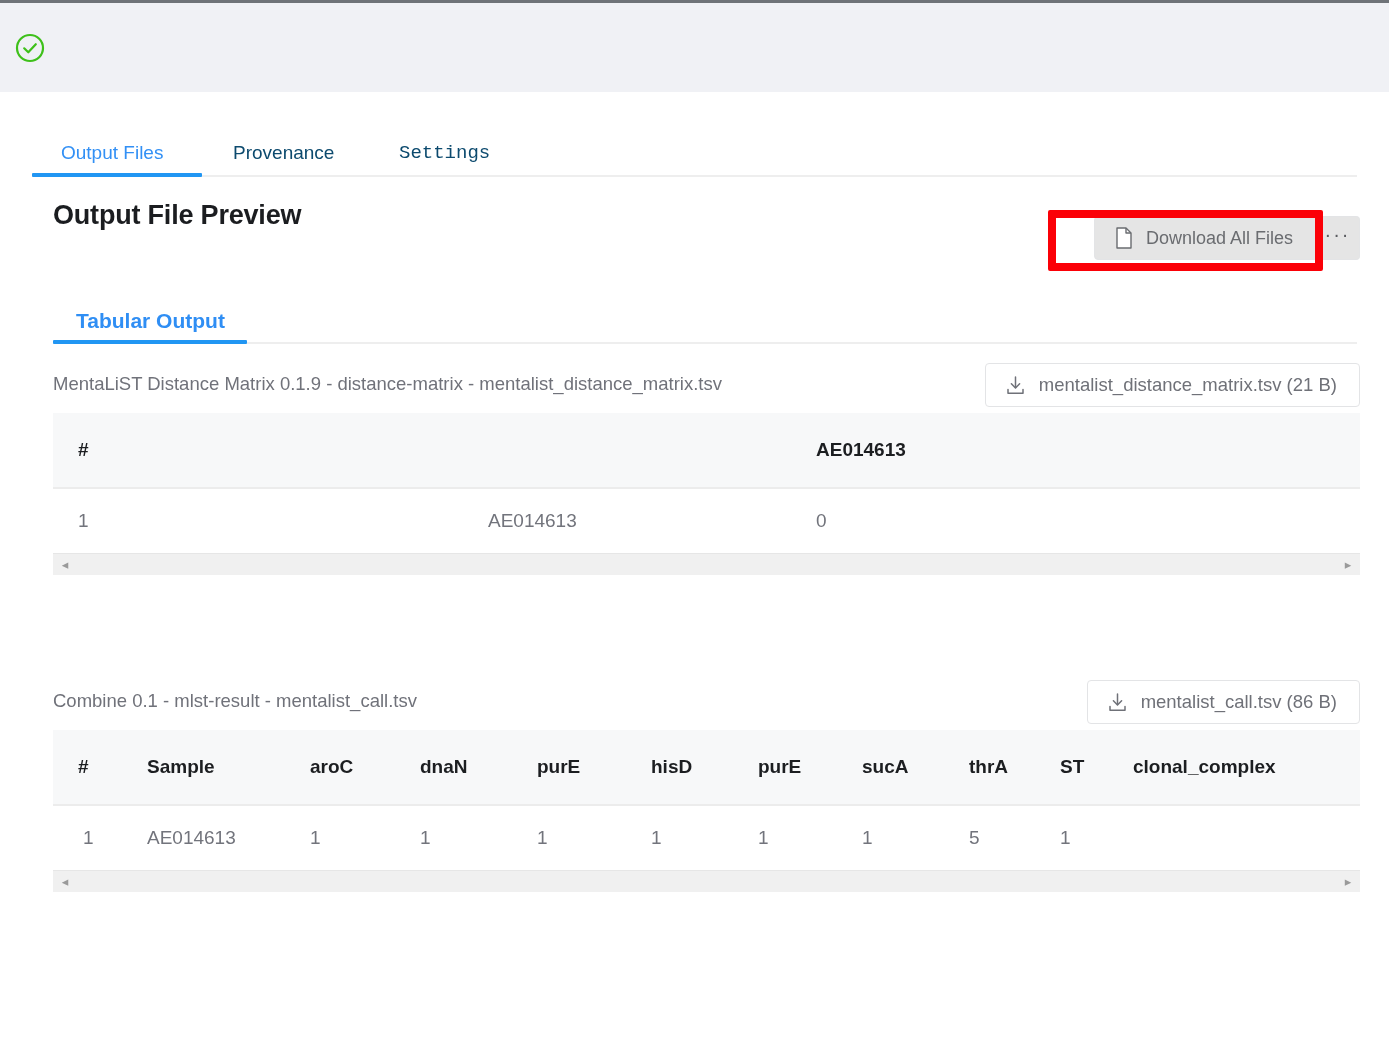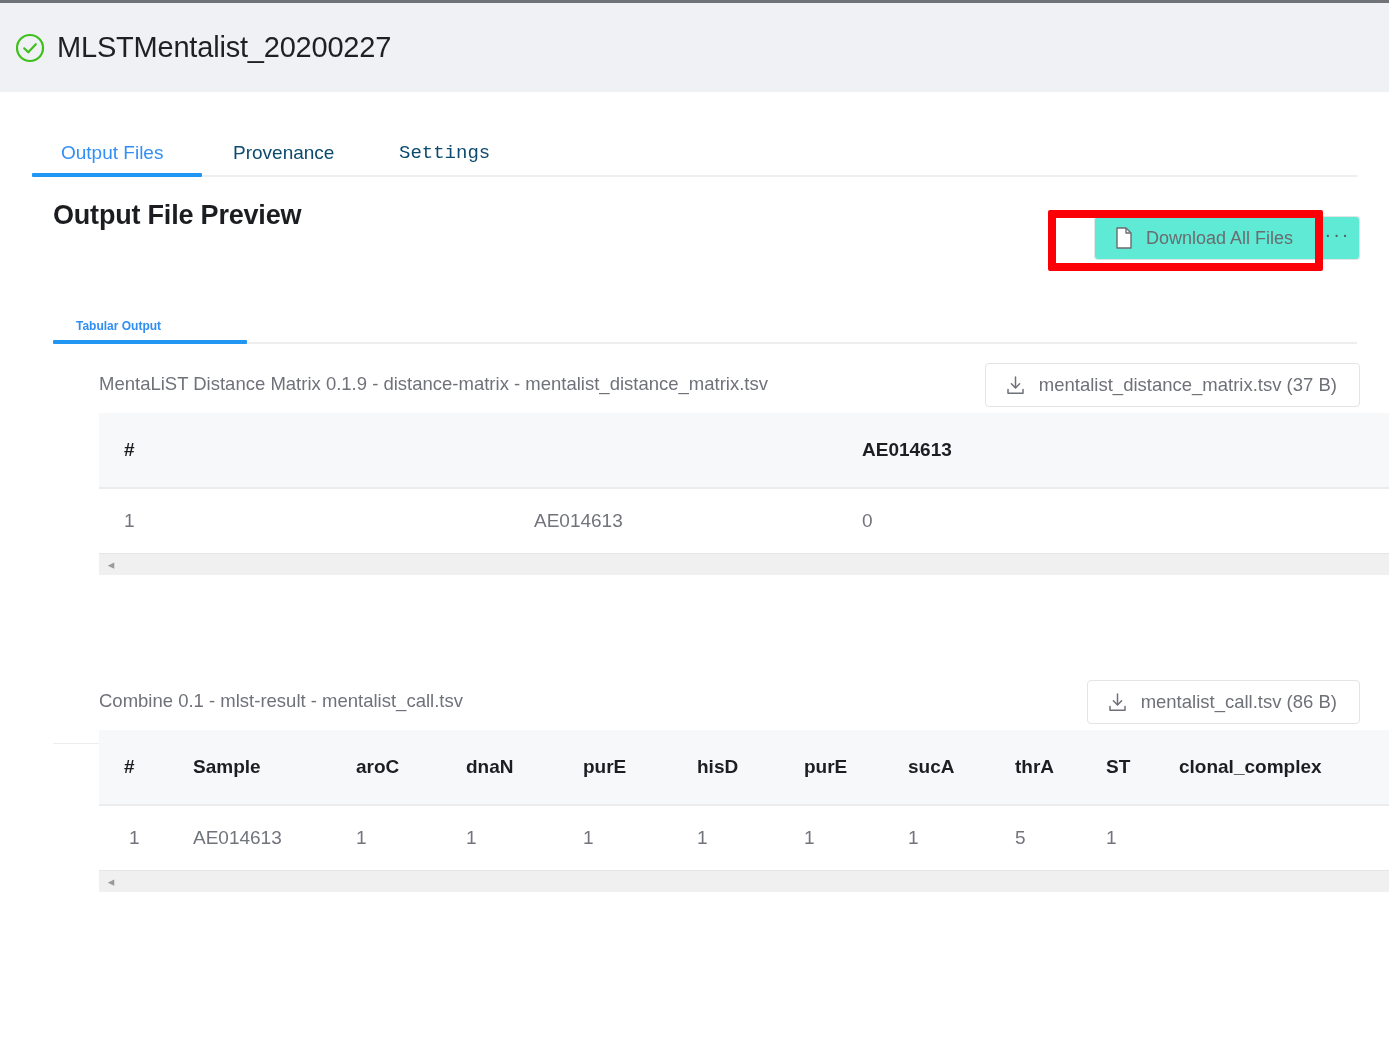--- a/index.html
+++ b/index.html
@@ -112,21 +112,21 @@
     top: 124px;
     right: 29px;
     display: flex;
     align-items: stretch;
     height: 44px;
   }
   .btn {
     display: flex;
     align-items: center;
     gap: 13px;
-    background: #5eead4;
+    background: #e5e5e5;
     border: 1px solid #e3e4e6;
     font-family: "Liberation Sans", sans-serif;
     font-size: 18px;
     color: #6a6c70;
     cursor: pointer;
     white-space: nowrap;
   }
   .btn-download-all {
     padding: 0 22px 0 20px;
     border-radius: 4px 0 0 4px;
@@ -164,38 +164,38 @@
   }
   .subtabs-baseline {
     position: absolute;
     left: 53px; bottom: 0;
     width: 1304px; height: 2px;
     background: #eeeeee;
   }
   .subtab {
     position: absolute;
     left: 76px; bottom: 11px;
-    font-size: 12px;
+    font-size: 21px;
     font-weight: bold;
     color: #2f8ef4;
     background: none; border: none;
     font-family: "Liberation Sans", sans-serif;
     cursor: pointer;
     padding: 0;
   }
   .subtab-underline {
     position: absolute;
     left: 53px; bottom: 0;
     width: 194px; height: 4px;
     background: #2196f3;
     border-radius: 1px;
   }
 
   
-  .file-section { position: absolute; left: 0; width: 1389px; padding-left: 46px; }
+  .file-section { position: absolute; left: 0; width: 1389px; }
   #section-0 { top: 271px; }
   #section-1 { top: 588px; }
 
   .file-row {
     position: relative;
     height: 50px;
   }
   .file-label {
     position: absolute;
     left: 53px; top: 10px;
@@ -300,21 +300,20 @@
 
 <div class="app">
 
   <div class="top-rule"></div>
 
   <div class="win-header">
     <svg class="status-icon" viewBox="0 0 32 32">
       <circle cx="16" cy="16" r="13" fill="none" stroke="#3ec01a" stroke-width="2.2"></circle>
       <path d="M10.2 16.3 L14.3 20.3 L21.8 12.2" fill="none" stroke="#3ec01a" stroke-width="2.2" stroke-linecap="round" stroke-linejoin="round"></path>
     </svg>
-    <div class="win-title">MLSTMentalist_20200227</div>
   </div>
 
   <div class="panel">
 
     <div class="tabs">
       <div class="tabs-baseline"></div>
       <button class="tab active" style="left:61px;">Output Files</button>
       <button class="tab" style="left:233px;">Provenance</button>
       <button class="tab" style="left:399px;font-family:Liberation Mono, monospace;">Settings</button>
       <div class="tab-underline" style="left:32px; width:170px;"></div>
@@ -341,21 +340,21 @@
 
     <div class="file-section" id="section-0">
       <div class="file-row">
         <div class="file-label">MentaLiST Distance Matrix 0.1.9 - distance-matrix - mentalist_distance_matrix.tsv</div>
         <button class="btn-download-file">
           <svg class="icon-dl" viewBox="0 0 19 19">
             <path d="M9.5 1 V11.5" fill="none" stroke="#6f7178" stroke-width="1.5" stroke-linecap="round"></path>
             <path d="M5.4 7.8 L9.5 12 L13.6 7.8" fill="none" stroke="#6f7178" stroke-width="1.5" stroke-linecap="round" stroke-linejoin="round"></path>
             <path d="M2 13.5 V17.2 H17 V13.5" fill="none" stroke="#6f7178" stroke-width="1.5" stroke-linecap="round" stroke-linejoin="round"></path>
           </svg>
-          <span>mentalist_distance_matrix.tsv (37 B)</span>
+          <span>mentalist_distance_matrix.tsv (21 B)</span>
         </button>
       </div>
 
       <div class="table-wrap">
         <table class="tbl-matrix">
           <thead>
             <tr>
               <th class="c0">#</th>
               <th class="c1"></th>
               <th class="ci">AE014613</th>

